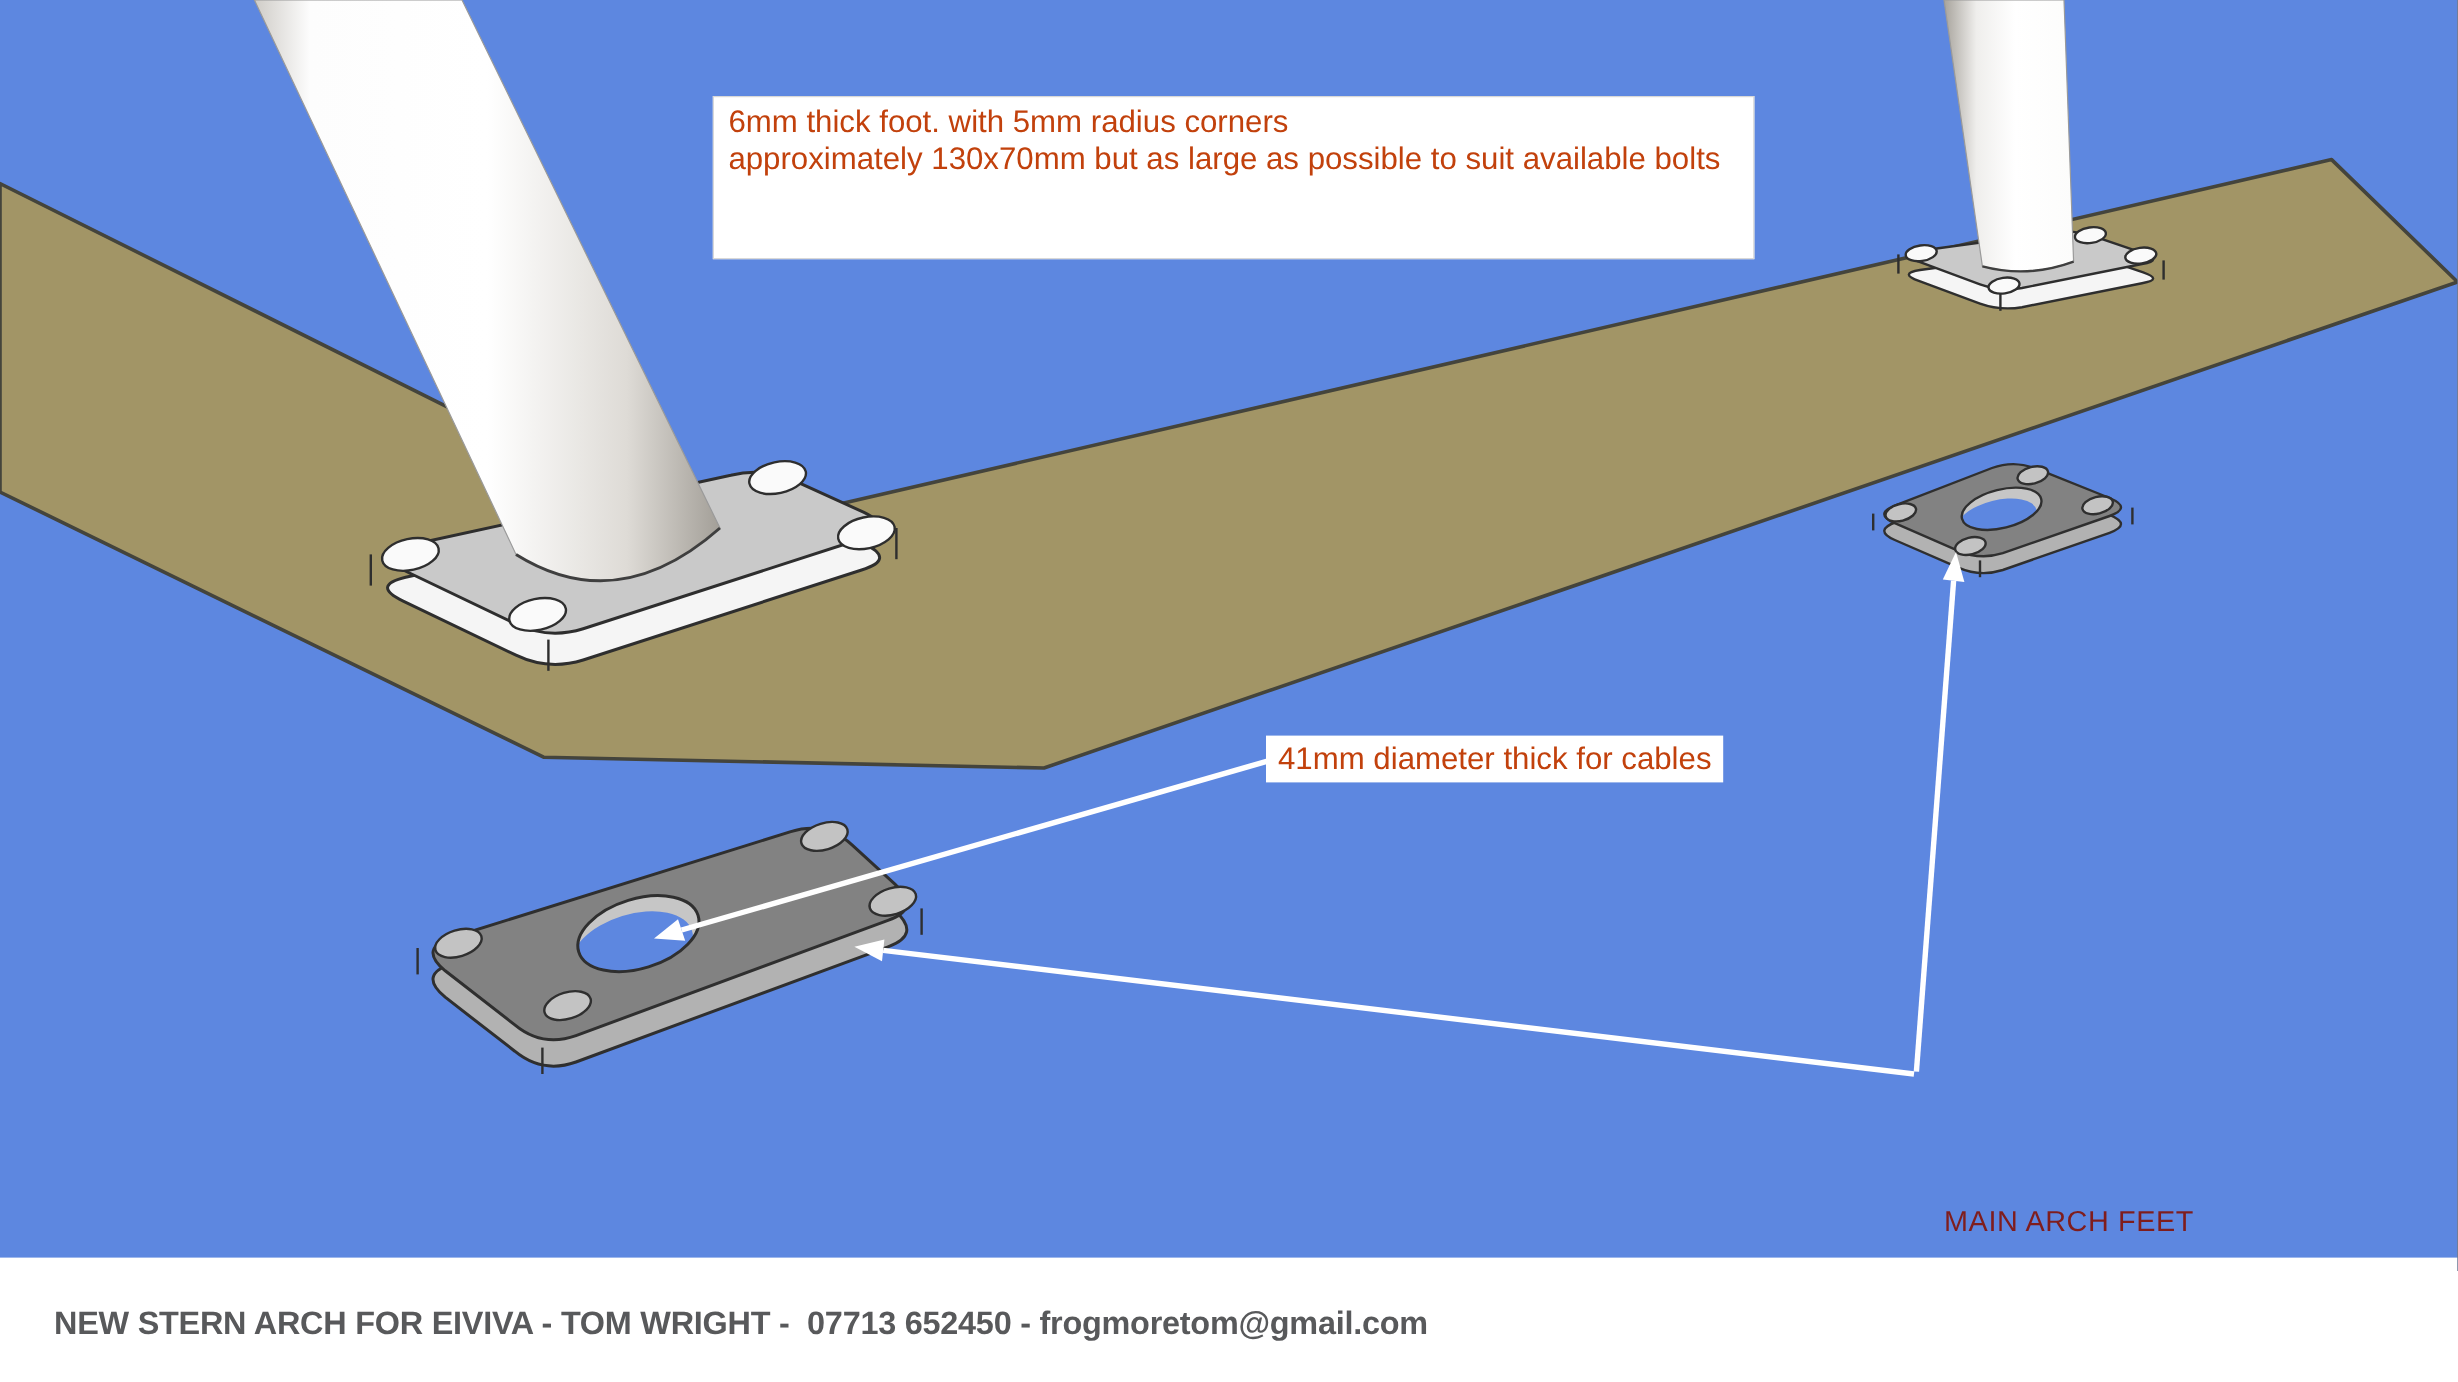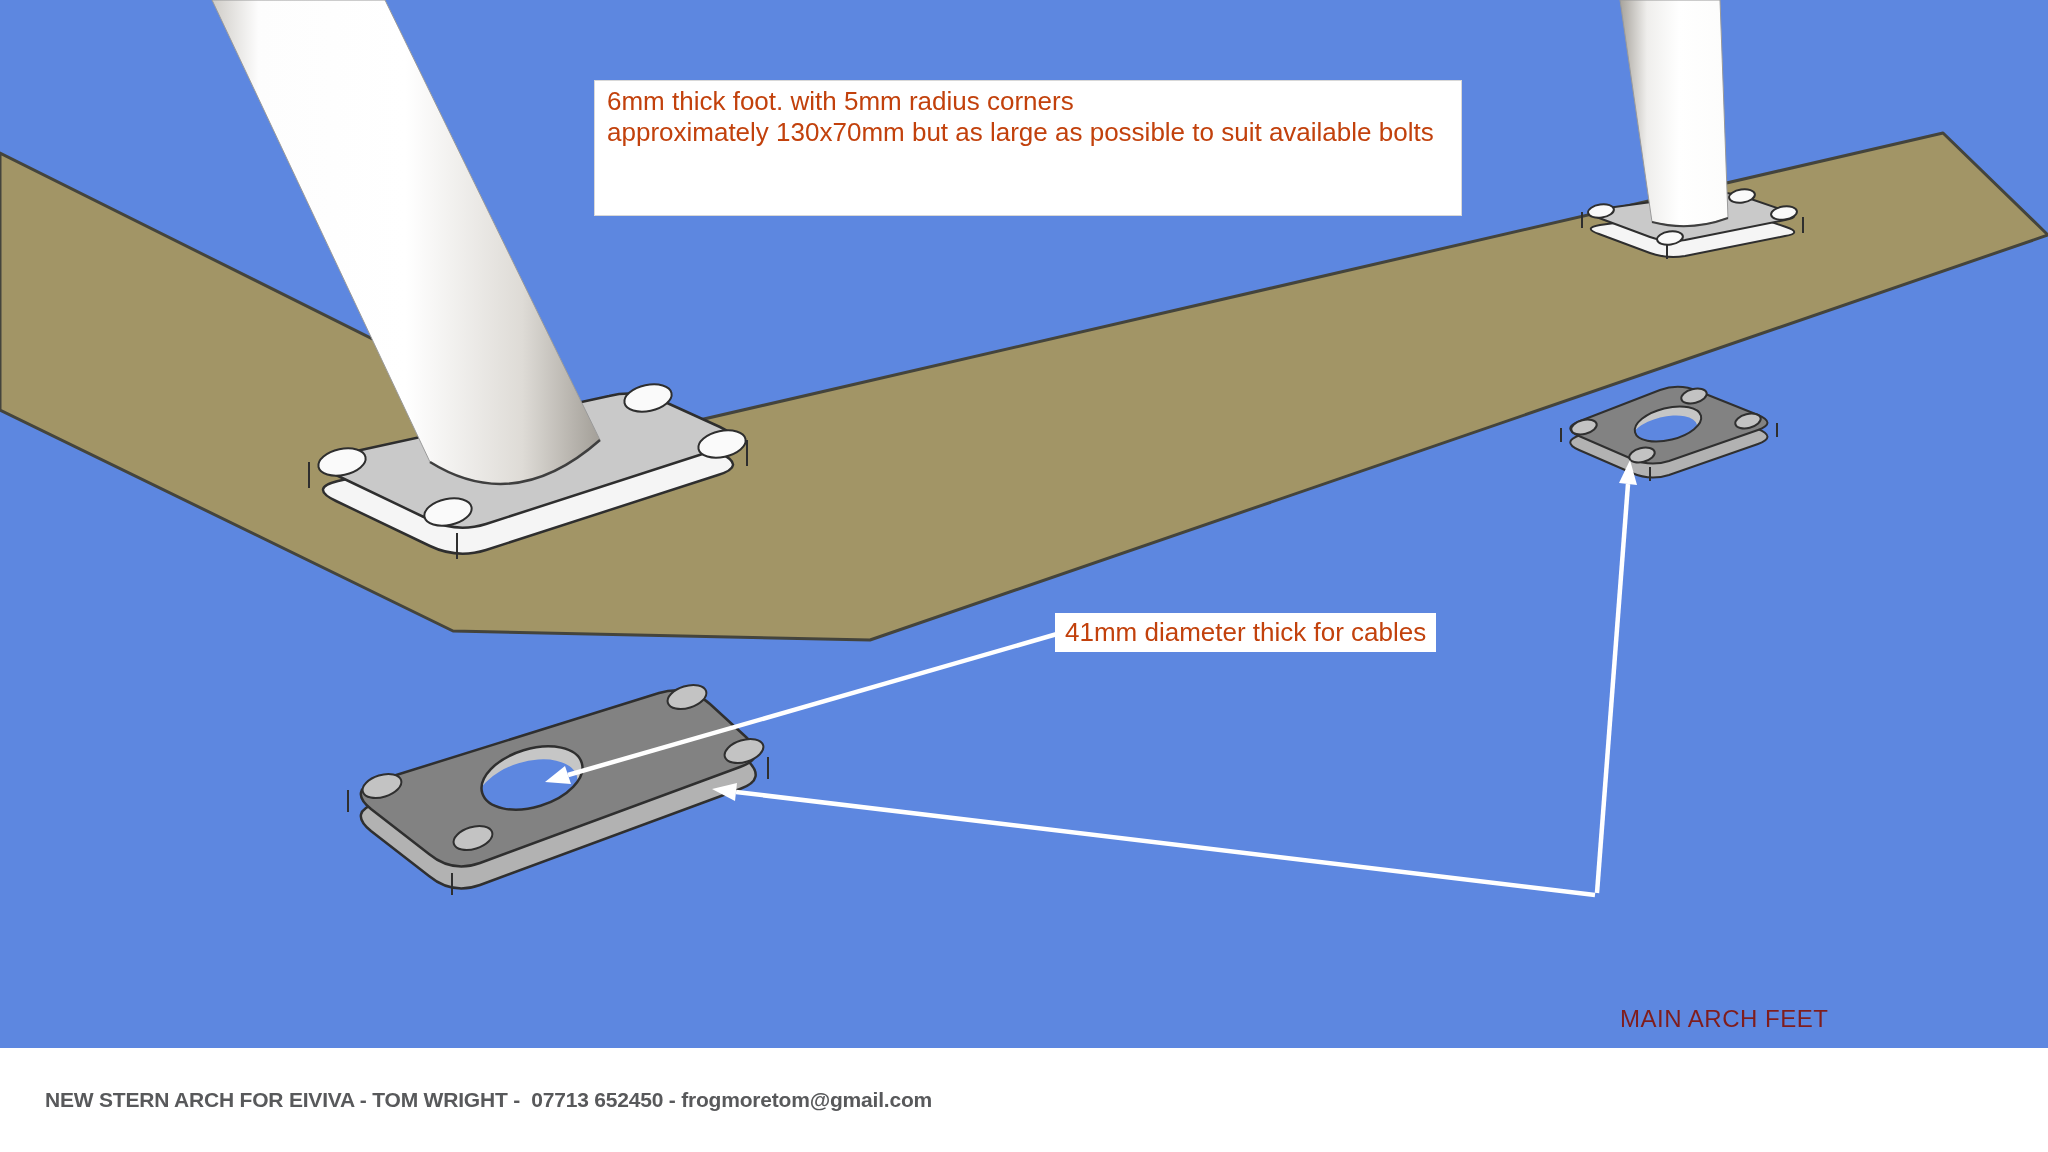--- a/index.html
+++ b/index.html
@@ -24,21 +24,21 @@
   .scene-caption{
     position:absolute;left:1620px;top:963px;
     color:#7f1d1d;font-size:24px;letter-spacing:0.5px;white-space:nowrap;margin-top:42px;
   }
   .footer-bar{
     position:absolute;left:0;top:1048px;width:2048px;height:104px;
     background:#ffffff;
   }
   .footer-text{
     position:absolute;left:45px;top:40px;
-    font-size:21px;font-weight:bold;color:#58595b;
+    font-size:27px;font-weight:bold;color:#58595b;
     letter-spacing:-0.2px;white-space:pre;
   }
 </style>
 </head>
 <body>
 
 <div id="stage">
 
   <svg id="viewport-svg" width="2048" height="1152" viewBox="0 0 2048 1152">
     <defs>

